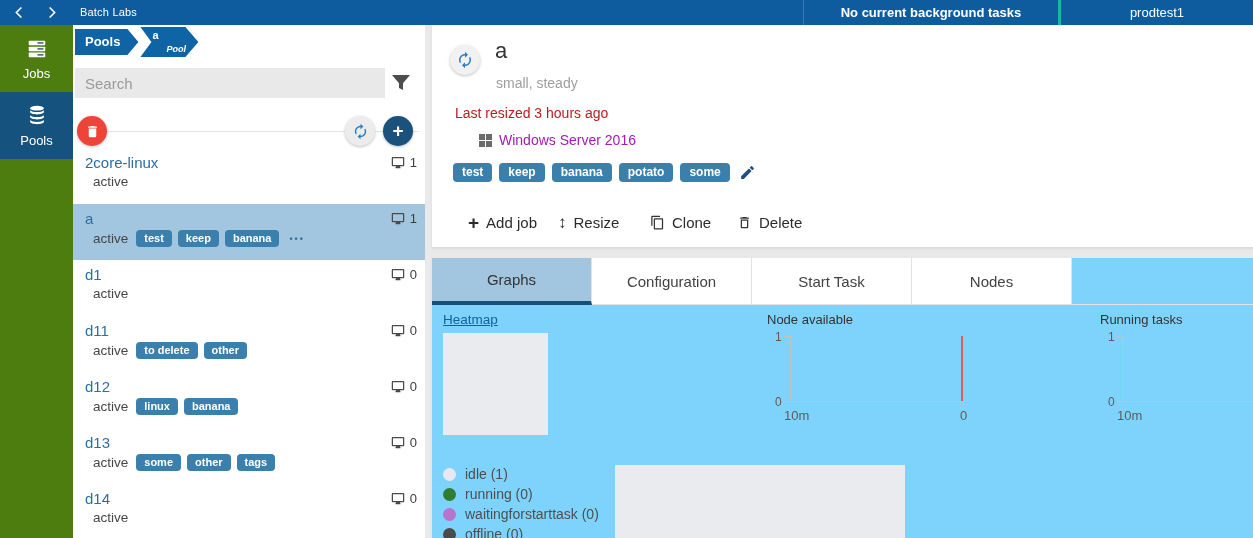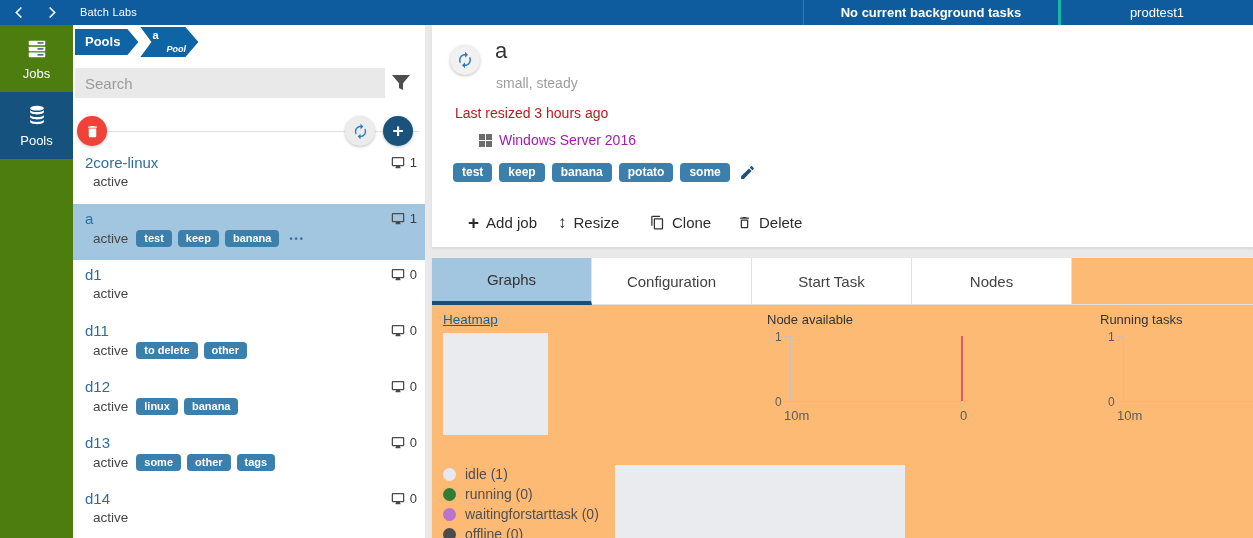--- a/index.html
+++ b/index.html
@@ -70,21 +70,21 @@
   #win-logo i{width:6px;height:6px;background:#6b6b6b;}
   #detail-tags{position:absolute;left:21px;top:138px;display:flex;align-items:center;}
   #detail-tags .chip{font-size:12px;padding:4px 9px;margin-right:7px;}
   #edit-tags-btn{margin-left:2px;cursor:pointer;}
   #actions{position:absolute;left:0;top:182px;width:100%;height:36px;}
   .act{position:absolute;top:0;display:flex;align-items:center;font-size:15px;color:#2b2b2b;cursor:pointer;height:30px;}
   .act .ic{margin-right:7px;display:flex;align-items:center;}
   .plus-glyph{font-size:19px;font-weight:700;line-height:19px;}
   .resize-glyph{font-size:17px;font-weight:700;line-height:17px;}
 
-  #tabs-card{position:absolute;left:432px;top:258px;width:821px;height:280px;background:#fdba74;overflow:hidden;
+  #tabs-card{position:absolute;left:432px;top:258px;width:821px;height:280px;background:#7dd3fc;overflow:hidden;
      box-shadow:0 1px 2px rgba(0,0,0,.07);}
   #tabrow{position:absolute;left:0;top:0;width:821px;height:47px;display:flex;}
   .tab{width:160px;height:47px;box-sizing:border-box;display:flex;align-items:center;justify-content:center;
      font-size:15px;color:#424242;border-right:1px solid #e2e2e2;border-bottom:1px solid #e2e2e2;cursor:pointer;background:#fff;}
   .tab.selected{background:#a3c6e0;border-bottom:4px solid #174f78;color:#333;}
   .tab-filler{flex:1;border-bottom:1px solid #e2e2e2;}
 
   #heatmap-link{position:absolute;left:11px;top:54px;font-size:13.5px;color:#10639f;text-decoration:underline;cursor:pointer;}
   #heatmap-box{position:absolute;left:11px;top:75px;width:105px;height:102px;background:#e9ebef;}
 

